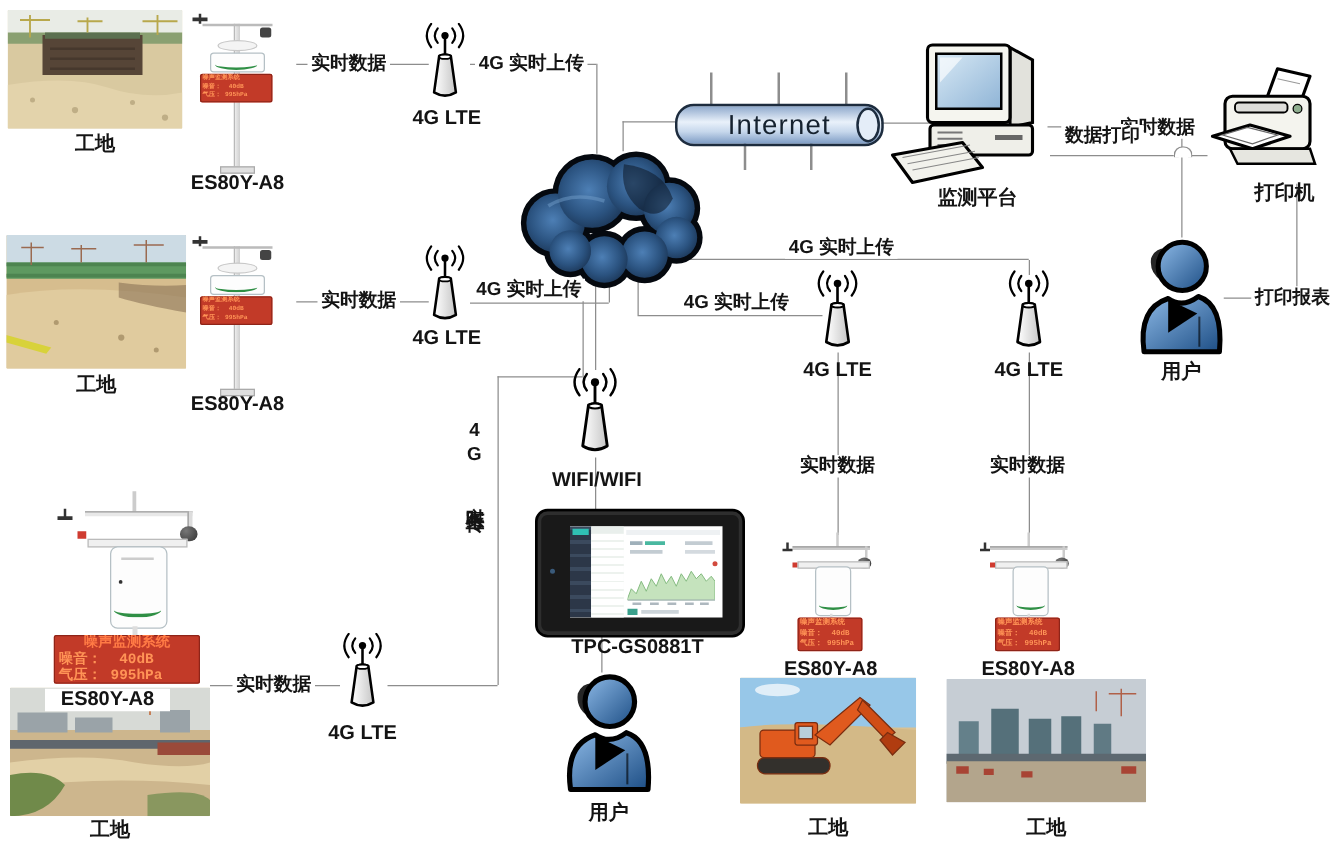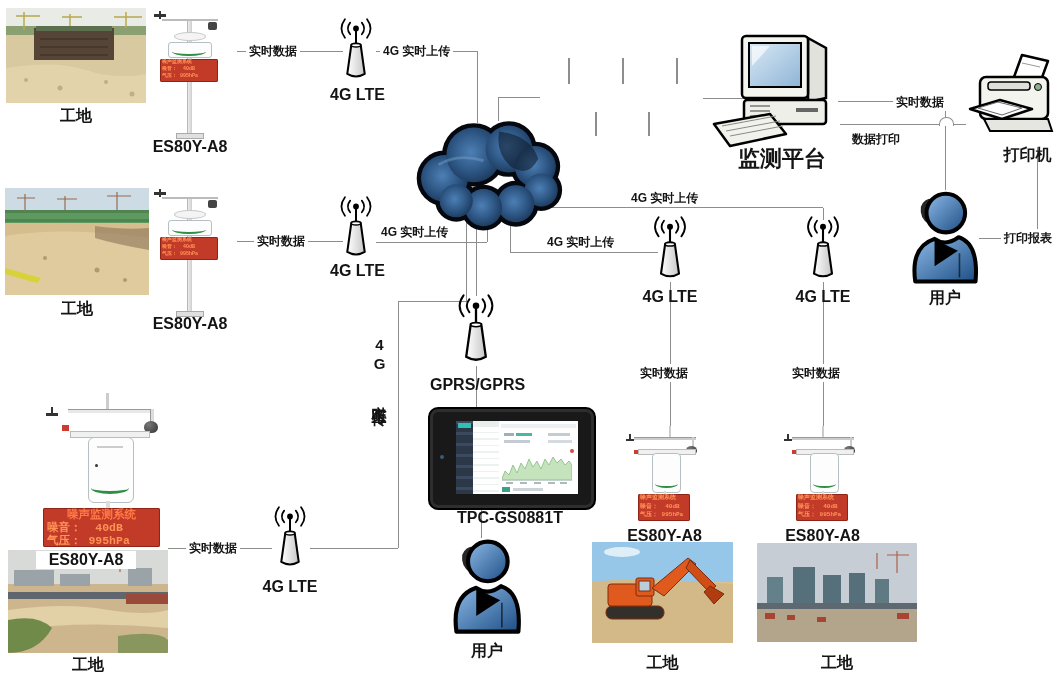--- a/index.html
+++ b/index.html
@@ -1,19 +1,19 @@
 <!DOCTYPE html>
 <html><head>
 <meta charset="utf-8">
 <style>
   html,body { margin:0; padding:0; background:#fff; }
   #canvas { position:relative; width:1064px; height:679px; background:#fff;
             font-family:"Liberation Sans","DejaVu Sans",sans-serif; overflow:hidden; }
   .line  { position:absolute; background:#8d8d8d; z-index:2; }
-  .llbl  { position:absolute; z-index:6; font-size:12px; font-weight:600; color:#141414;
+  .llbl  { position:absolute; z-index:6; font-size:15px; font-weight:600; color:#141414;
            background:#fff; padding:0 3px; white-space:nowrap; line-height:18px; }
   .nlbl  { position:absolute; z-index:6; font-size:16px; font-weight:600; color:#141414;
            text-align:center; white-space:nowrap; line-height:18px; }
   .vlbl  { position:absolute; z-index:6; writing-mode:vertical-rl; text-orientation:upright;
            font-size:15px; font-weight:600; color:#141414; background:#fff; letter-spacing:2px; }
   .photo { position:absolute; z-index:1; overflow:hidden; border-radius:1px; }
   .device,.ant { position:absolute; z-index:4; }
   .p { position:absolute; }
   .led { position:absolute; background:#c23a28; border-radius:2px; overflow:hidden;
          box-shadow:inset 0 0 0 1px #8e2418; }
@@ -336,21 +336,21 @@
   <div class="nlbl" style="left:642px;top:288px;width:56px">4G LTE</div>
 
   <svg class="ant" style="left:803px;top:216px;width:40px;height:66px">
       <use href="#antsym"></use>
     </svg>
   <div class="nlbl" style="left:795px;top:288px;width:56px">4G LTE</div>
 
   <svg class="ant" style="left:454px;top:294px;width:44px;height:72px">
       <use href="#antsym"></use>
     </svg>
-  <div class="nlbl" style="left:430px;top:376px;width:95px">GPRS/GPRS</div>
+  <div class="nlbl" style="left:430px;top:376px;width:95px">WIFI/WIFI</div>
 
   <svg style="position:absolute;left:405px;top:110px;width:162px;height:122px;z-index:4" viewBox="0 0 165 125">
     <g stroke="#05090f" stroke-width="5" fill="url(#cloudG)">
       <circle cx="40" cy="70" r="26"></circle>
         <circle cx="70" cy="46" r="30"></circle>
         <circle cx="106" cy="40" r="26"></circle>
       <circle cx="133" cy="58" r="23"></circle>
         <circle cx="139" cy="82" r="19"></circle>
         <circle cx="113" cy="96" r="21"></circle>
       <circle cx="80" cy="100" r="21"></circle>
@@ -363,20 +363,24 @@
       <circle cx="133" cy="58" r="21"></circle>
         <circle cx="139" cy="82" r="17"></circle>
         <circle cx="113" cy="96" r="19"></circle>
       <circle cx="80" cy="100" r="19"></circle>
         <circle cx="52" cy="93" r="17"></circle>
     </g>
     <path d="M96 22 Q128 26 136 50 Q126 70 108 58 Q92 44 96 22 Z" fill="#0d1826" opacity="0.55"></path>
     <path d="M34 56 Q54 44 80 52" stroke="#6f9cc8" stroke-width="3" fill="none" opacity="0.5"></path>
   </svg>
 
+  <div class="cyl" style="left:540px;top:83px;width:163px;height:30px">
+    <span class="internet-label">Internet</span>
+    <div class="cyl-cap"></div>
+  </div>
   <div class="line" style="left:568px;top:58px;width:2px;height:26px"></div>
   <div class="line" style="left:622px;top:58px;width:2px;height:26px"></div>
   <div class="line" style="left:676px;top:58px;width:2px;height:26px"></div>
   <div class="line" style="left:595px;top:112px;width:2px;height:24px"></div>
   <div class="line" style="left:648px;top:112px;width:2px;height:24px"></div>
 
   <svg style="position:absolute;left:712px;top:30px;width:138px;height:122px;z-index:4" viewBox="0 0 138 122">
     <path d="M96 8 L114 18 L114 68 L96 72 Z" fill="#e2e2dc" stroke="#000" stroke-width="2.5"></path>
     <rect x="30" y="6" width="66" height="62" rx="4" fill="#f5f5ef" stroke="#000" stroke-width="2.5"></rect>
     <rect x="37" y="13" width="52" height="44" fill="url(#scrG)" stroke="#000" stroke-width="2"></rect>
@@ -388,21 +392,21 @@
         <line x1="38" y1="86" x2="58" y2="86"></line>
       </g>
     <rect x="84" y="78" width="22" height="4" fill="#666"></rect>
     <path d="M2 94 L58 84 L74 104 L18 116 Z" fill="#f2f2ec" stroke="#000" stroke-width="2.5" stroke-linejoin="round"></path>
     <g stroke="#888" stroke-width="1">
         <line x1="10" y1="96" x2="64" y2="86"></line>
         <line x1="14" y1="101" x2="68" y2="91"></line>
         <line x1="18" y1="106" x2="71" y2="96"></line>
       </g>
   </svg>
-  <div class="nlbl" style="left:727px;top:150px;width:110px;font-size:22px">监测平台</div>
+  <div class="nlbl" style="left:727px;top:150px;width:110px;font-size:16px">监测平台</div>
 
   <svg style="position:absolute;left:966px;top:53px;width:96px;height:92px;z-index:4" viewBox="0 0 96 92">
     <path d="M56 2 L82 8 L74 30 L48 24 Z" fill="#fff" stroke="#000" stroke-width="2.5" stroke-linejoin="round"></path>
     <line x1="56" y1="10" x2="74" y2="14" stroke="#999" stroke-width="1"></line>
     <rect x="14" y="24" width="68" height="42" rx="6" fill="#f4f4ee" stroke="#000" stroke-width="2.5"></rect>
     <rect x="22" y="29" width="42" height="8" rx="3" fill="#dededa" stroke="#000" stroke-width="1.5"></rect>
     <circle cx="72" cy="34" r="3.5" fill="#8fae8f" stroke="#000" stroke-width="1"></circle>
     <path d="M4 56 L36 66 L66 56 L34 47 Z" fill="#fff" stroke="#000" stroke-width="2.5" stroke-linejoin="round"></path>
     <path d="M12 55 L36 62 L56 55 L32 49 Z" fill="#fff" stroke="#666" stroke-width="1"></path>
     <path d="M18 66 L82 66 L86 78 L24 78 Z" fill="#e6e6e0" stroke="#000" stroke-width="2"></path>
@@ -461,21 +465,21 @@
 
   <div class="line" style="left:703px;top:98px;width:44px;height:1px"></div>
 
   <div class="line" style="left:838px;top:101px;width:107px;height:1px"></div>
   <div class="llbl" style="left:893px;top:93px">实时数据</div>
   <div class="line" style="left:945px;top:102px;width:1px;height:88px"></div>
 
   <div class="line" style="left:840px;top:124px;width:99px;height:1px"></div>
   <div class="hop" style="left:939px;top:117px"></div>
   <div class="line" style="left:952px;top:124px;width:14px;height:1px"></div>
-  <div class="llbl" style="left:849px;top:130px">数据打印</div>
+  <div class="llbl" style="left:849px;top:100px">数据打印</div>
 
   <div class="line" style="left:1037px;top:147px;width:1px;height:83px"></div>
   <div class="llbl" style="left:1001px;top:229px">打印报表</div>
   <div class="line" style="left:979px;top:238px;width:24px;height:1px"></div>
 
   <div class="line" style="left:237px;top:241px;width:106px;height:1px"></div>
   <div class="llbl" style="left:254px;top:232px">实时数据</div>
   <div class="line" style="left:376px;top:242px;width:111px;height:1px"></div>
   <div class="llbl" style="left:378px;top:223px">4G 实时上传</div>
   <div class="line" style="left:487px;top:218px;width:1px;height:24px"></div>

